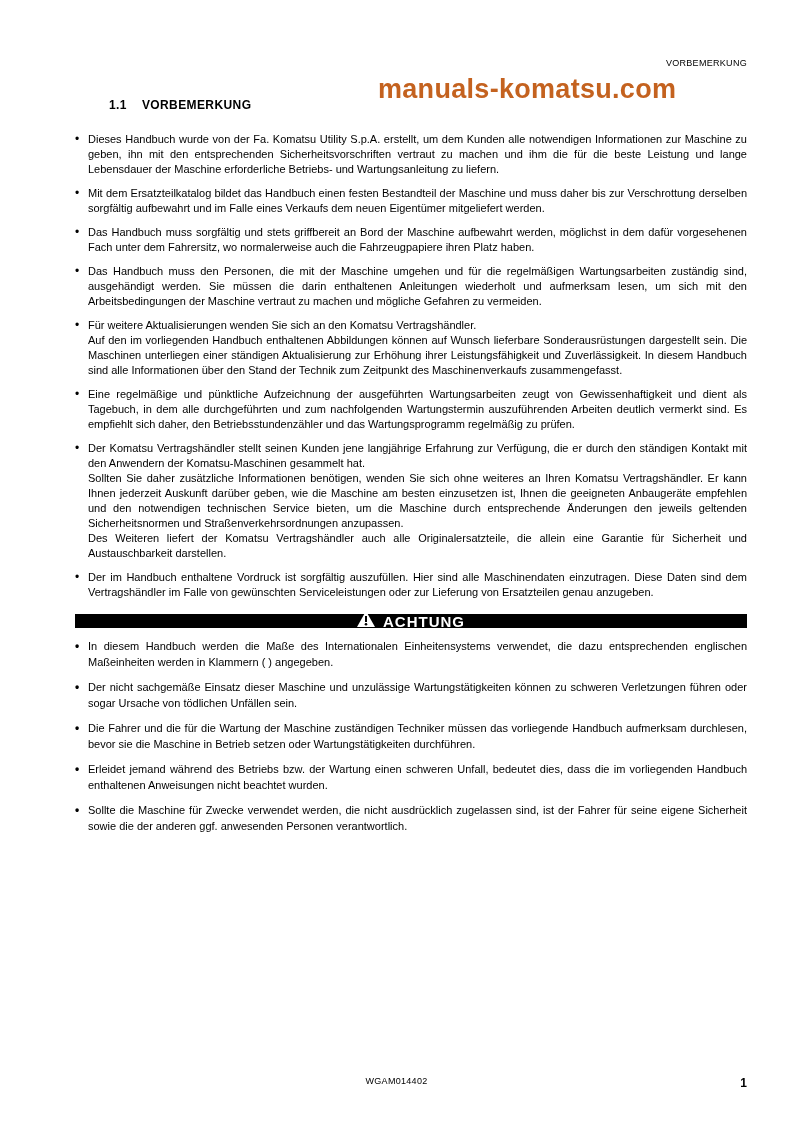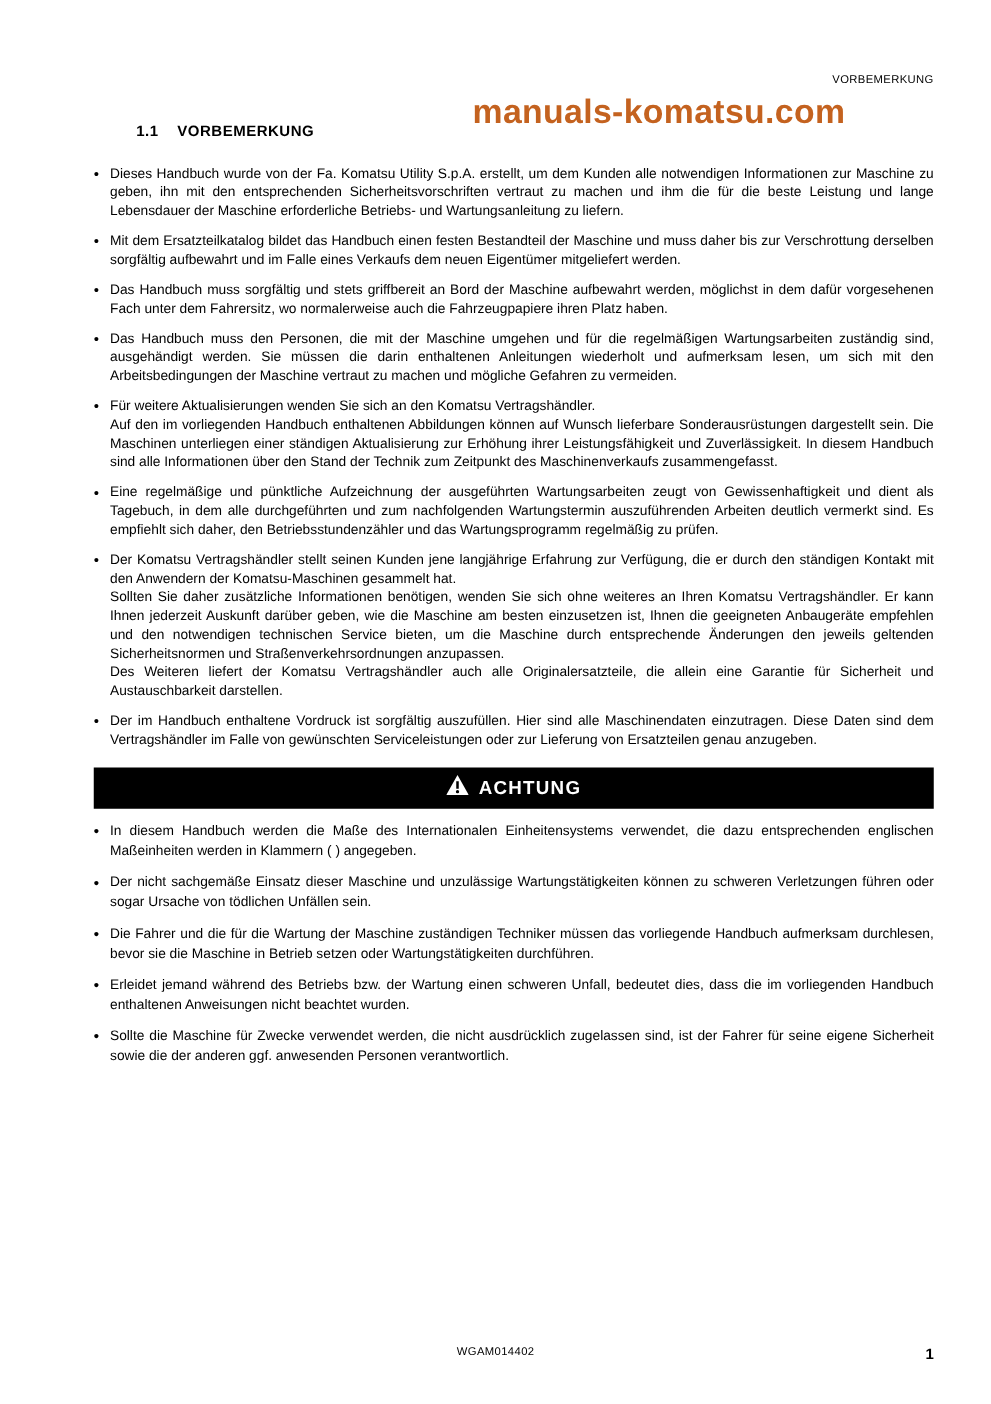--- a/index.html
+++ b/index.html
@@ -36,21 +36,21 @@
     font-size:12px; line-height:15px;
   }
   .bullet-body { flex:1; }
   .bullet-body p {
     font-size:11px; line-height:15px; text-align:justify;
   }
   .warning-bar {
     margin:14px 0 11px 0;
     background:var(--warning-bg,#000);
     color:var(--warning-fg,#fff);
-    height:33px;
+    height:14px;
     display:flex; align-items:center; justify-content:center; gap:8px;
   }
   .warning-title {
     font-weight:bold; font-size:15px; letter-spacing:1px;
   }
   .warning-list .bullet-item { margin-bottom:10px; }
   .warning-list .bullet-body p { font-weight:normal; line-height:15.5px; }
   .warning-list .bullet-marker { font-weight:bold; }
   .footer-code {
     position:absolute; bottom:37px; left:0; width:100%;

